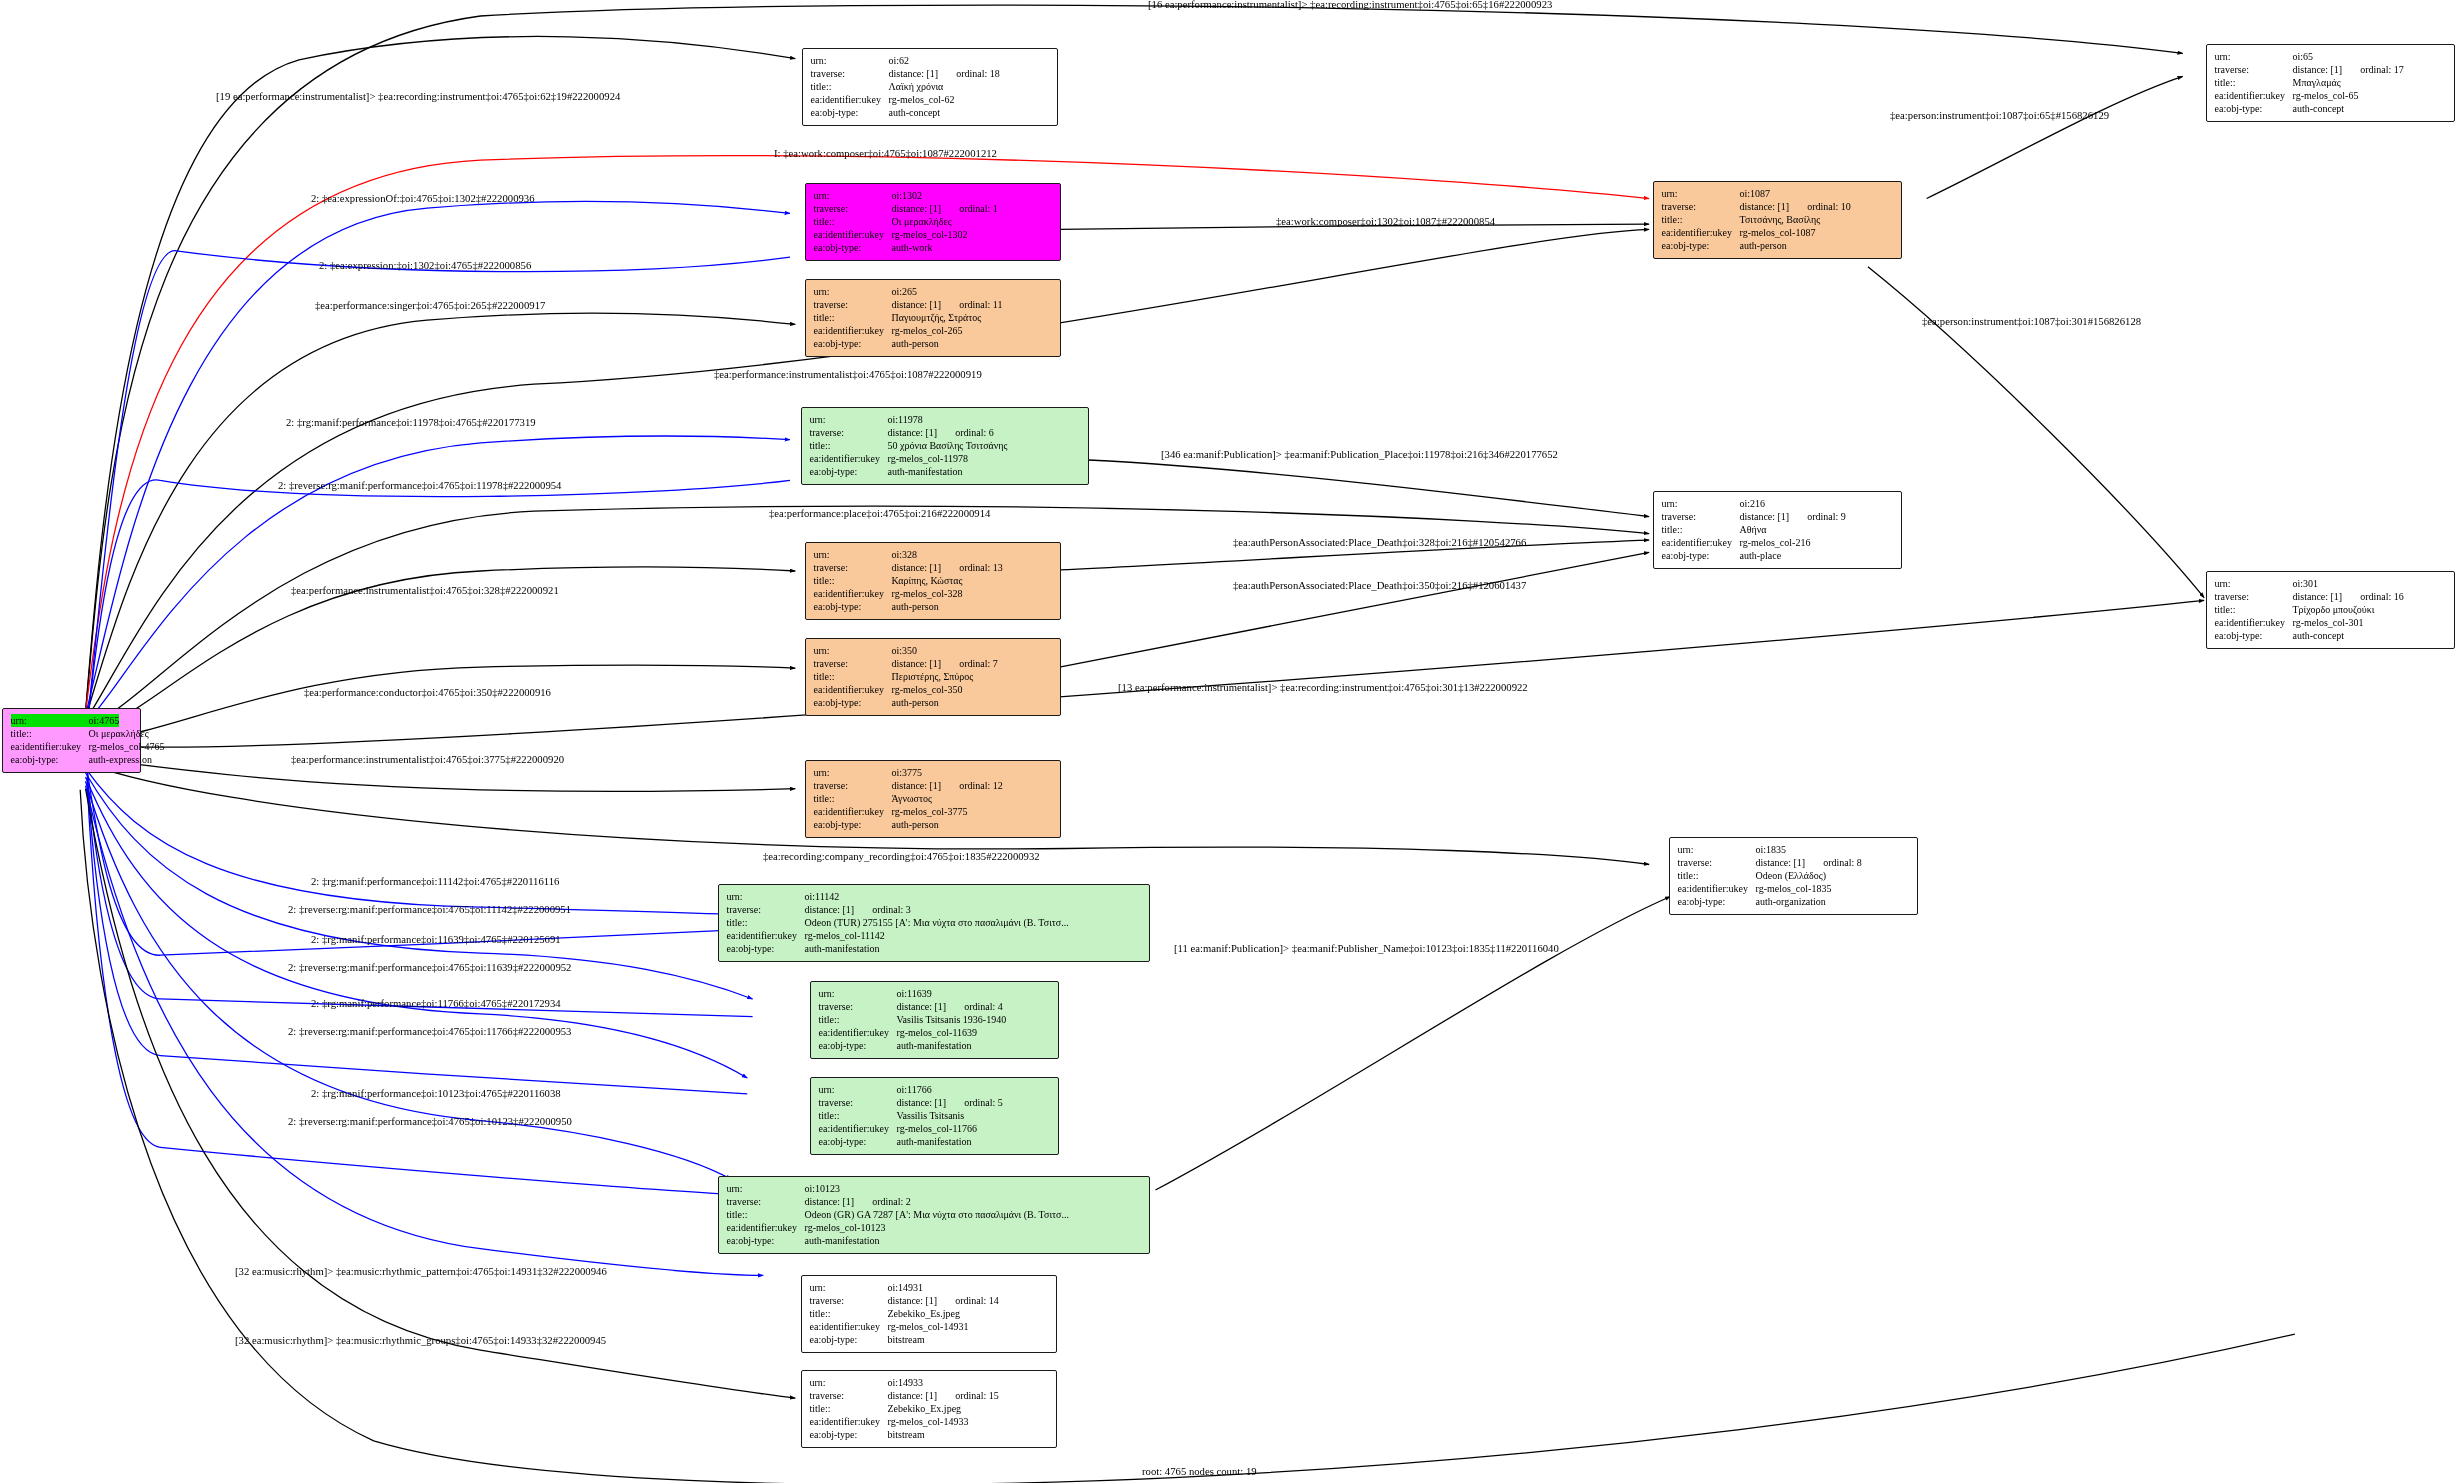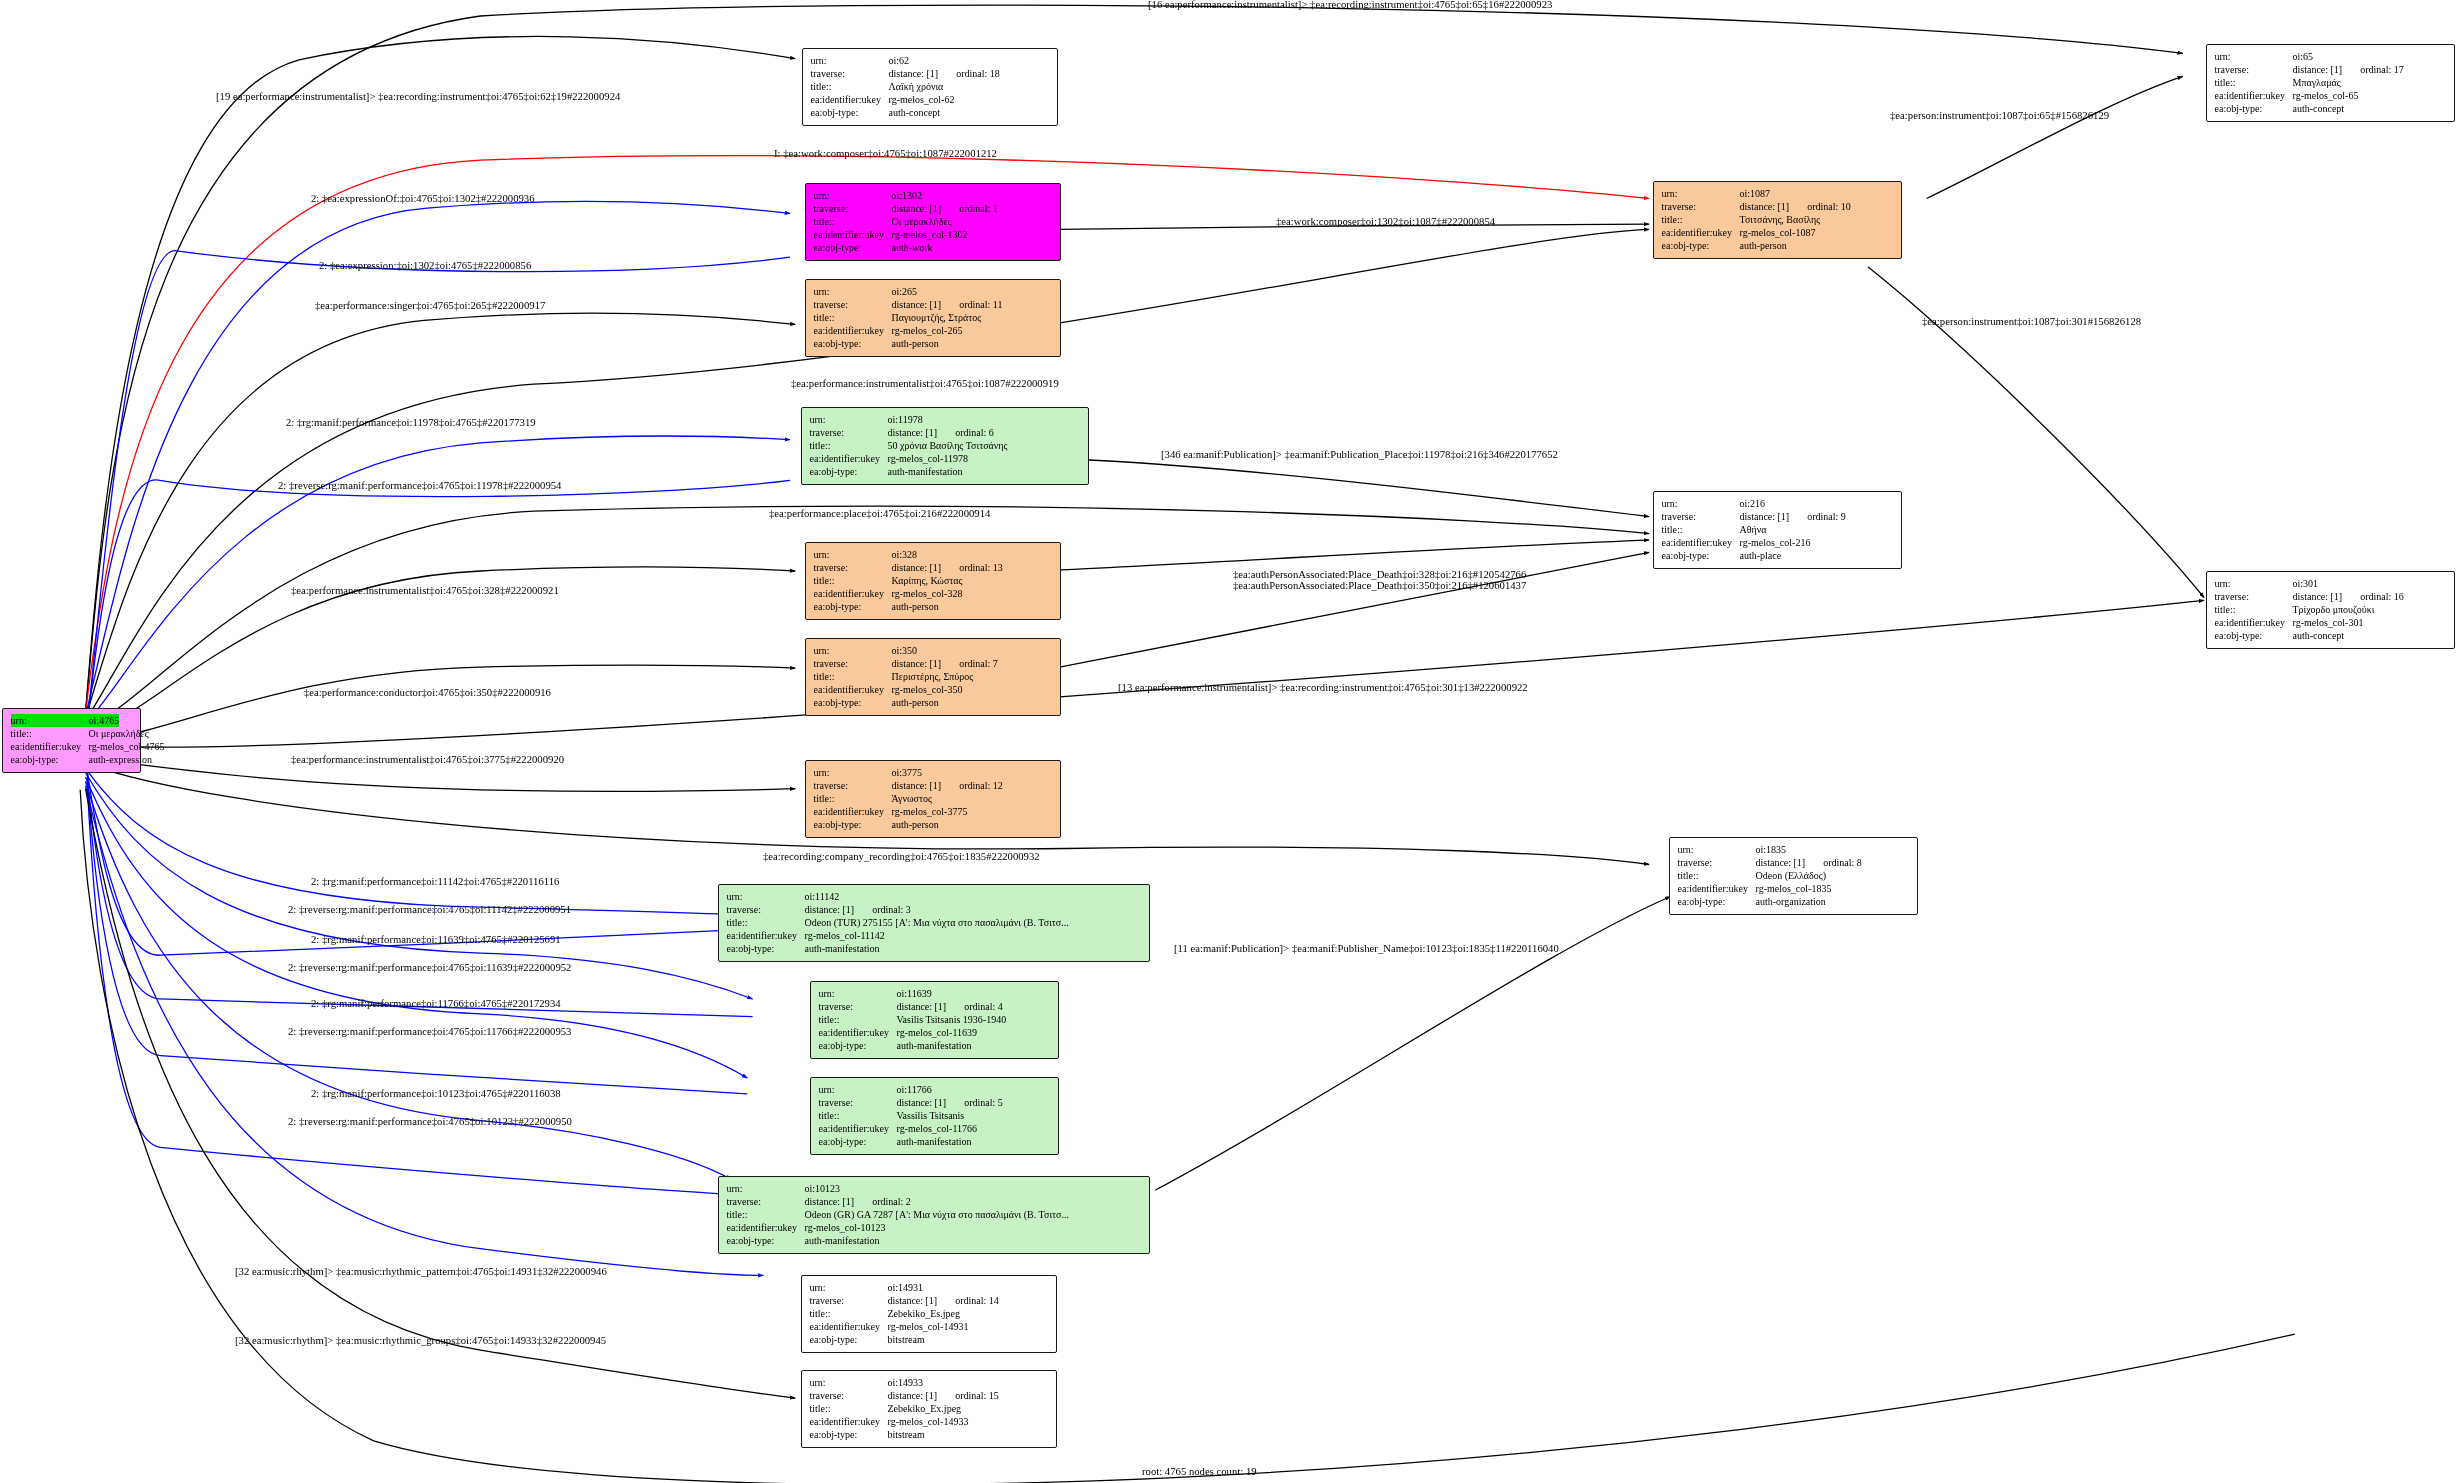--- a/index.html
+++ b/index.html
@@ -540,29 +540,29 @@
       </div>
   </div>
 
   <div class="elabel" style="left:1148px;top:-2.1px;">[16 ea:performance:instrumentalist]&gt; ‡ea:recording:instrument‡oi:4765‡oi:65‡16#222000923</div>
   <div class="elabel" style="left:216px;top:69px;margin-top:21px;">[19 ea:performance:instrumentalist]&gt; ‡ea:recording:instrument‡oi:4765‡oi:62‡19#222000924</div>
   <div class="elabel" style="left:774px;top:147px;">I: ‡ea:work:composer‡oi:4765‡oi:1087#222001212</div>
   <div class="elabel" style="left:311px;top:192px;">2: ‡ea:expressionOf:‡oi:4765‡oi:1302‡#222000936</div>
   <div class="elabel" style="left:319px;top:259px;">2: ‡ea:expression:‡oi:1302‡oi:4765‡#222000856</div>
   <div class="elabel" style="left:315px;top:299px;">‡ea:performance:singer‡oi:4765‡oi:265‡#222000917</div>
   <div class="elabel" style="left:1276px;top:215px;">‡ea:work:composer‡oi:1302‡oi:1087‡#222000854</div>
-  <div class="elabel" style="left:791px;top:368px;margin-top:9px;">‡ea:performance:instrumentalist‡oi:4765‡oi:1087#222000919</div>
+  <div class="elabel" style="left:714px;top:368px;">‡ea:performance:instrumentalist‡oi:4765‡oi:1087#222000919</div>
   <div class="elabel" style="left:1890px;top:109px;">‡ea:person:instrument‡oi:1087‡oi:65‡#156826129</div>
   <div class="elabel" style="left:1922px;top:315px;">‡ea:person:instrument‡oi:1087‡oi:301#156826128</div>
   <div class="elabel" style="left:286px;top:416px;">2: ‡rg:manif:performance‡oi:11978‡oi:4765‡#220177319</div>
   <div class="elabel" style="left:278px;top:479px;">2: ‡reverse:rg:manif:performance‡oi:4765‡oi:11978‡#222000954</div>
   <div class="elabel" style="left:1161px;top:448px;">[346 ea:manif:Publication]&gt; ‡ea:manif:Publication_Place‡oi:11978‡oi:216‡346#220177652</div>
   <div class="elabel" style="left:769px;top:507px;">‡ea:performance:place‡oi:4765‡oi:216#222000914</div>
   <div class="elabel" style="left:291px;top:584px;">‡ea:performance:instrumentalist‡oi:4765‡oi:328‡#222000921</div>
-  <div class="elabel" style="left:1233px;top:536px;margin-top:32px;">‡ea:authPersonAssociated:Place_Death‡oi:328‡oi:216‡#120542766</div>
+  <div class="elabel" style="left:1233px;top:536px;">‡ea:authPersonAssociated:Place_Death‡oi:328‡oi:216‡#120542766</div>
   <div class="elabel" style="left:1233px;top:579px;">‡ea:authPersonAssociated:Place_Death‡oi:350‡oi:216‡#120601437</div>
   <div class="elabel" style="left:304px;top:686px;">‡ea:performance:conductor‡oi:4765‡oi:350‡#222000916</div>
   <div class="elabel" style="left:1118px;top:681px;">[13 ea:performance:instrumentalist]&gt; ‡ea:recording:instrument‡oi:4765‡oi:301‡13#222000922</div>
   <div class="elabel" style="left:291px;top:753px;">‡ea:performance:instrumentalist‡oi:4765‡oi:3775‡#222000920</div>
   <div class="elabel" style="left:763px;top:850px;">‡ea:recording:company_recording‡oi:4765‡oi:1835#222000932</div>
   <div class="elabel" style="left:311px;top:875px;">2: ‡rg:manif:performance‡oi:11142‡oi:4765‡#220116116</div>
   <div class="elabel" style="left:288px;top:903px;">2: ‡reverse:rg:manif:performance‡oi:4765‡oi:11142‡#222000951</div>
   <div class="elabel" style="left:311px;top:933px;">2: ‡rg:manif:performance‡oi:11639‡oi:4765‡#220125691</div>
   <div class="elabel" style="left:288px;top:961px;">2: ‡reverse:rg:manif:performance‡oi:4765‡oi:11639‡#222000952</div>
   <div class="elabel" style="left:311px;top:997px;">2: ‡rg:manif:performance‡oi:11766‡oi:4765‡#220172934</div>

